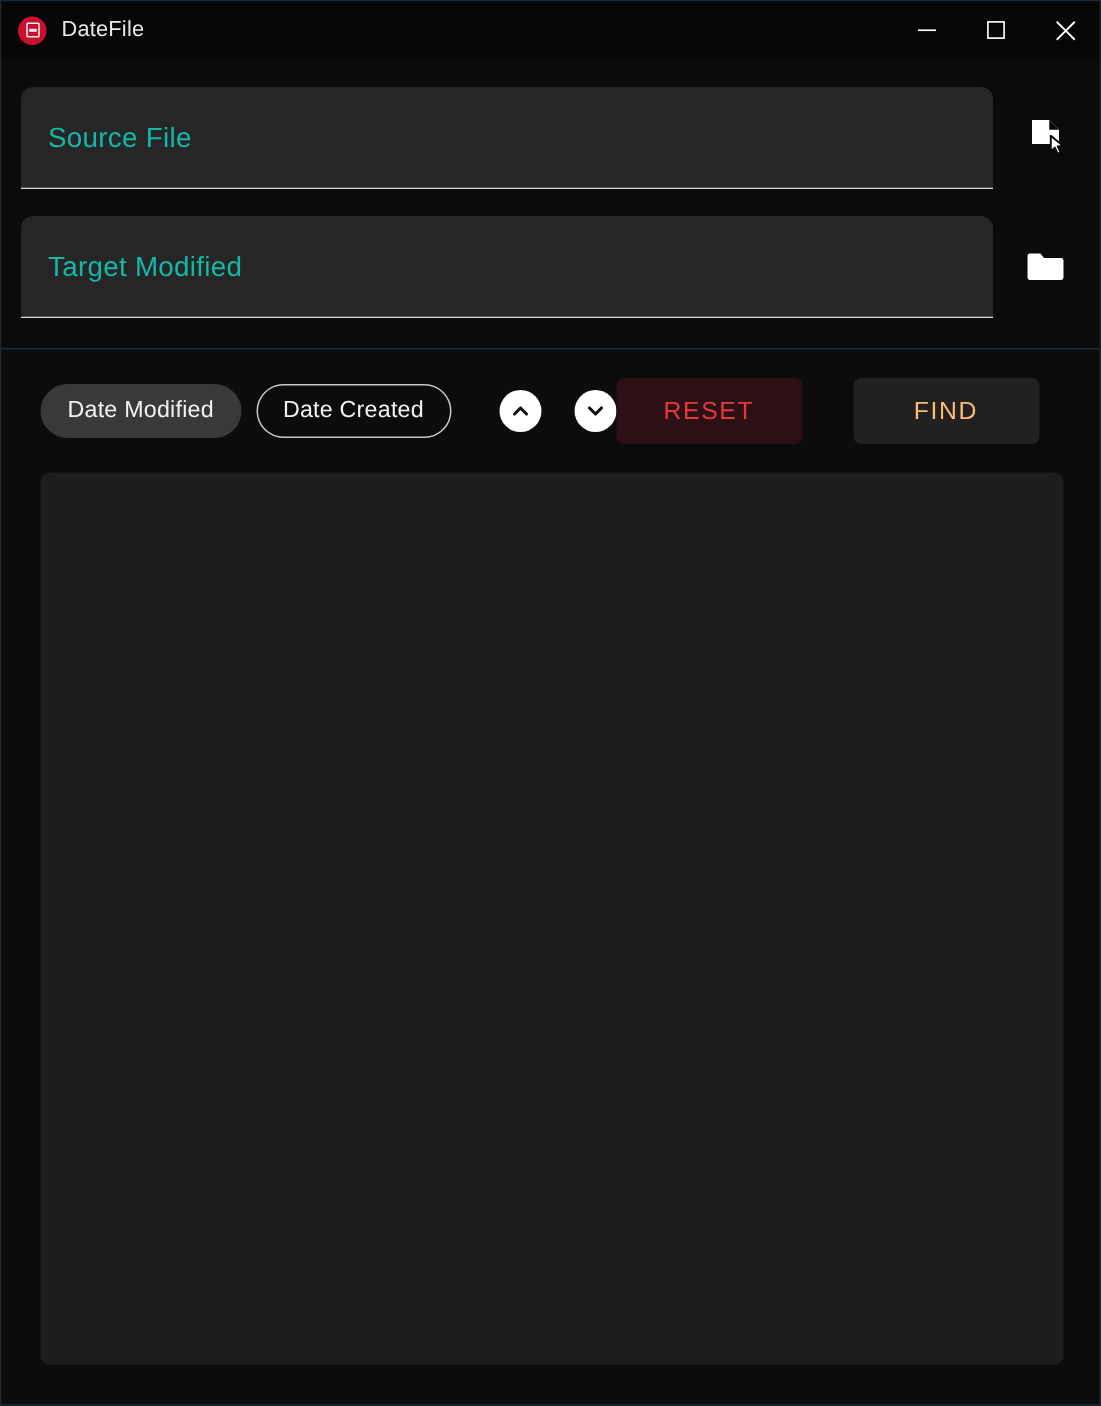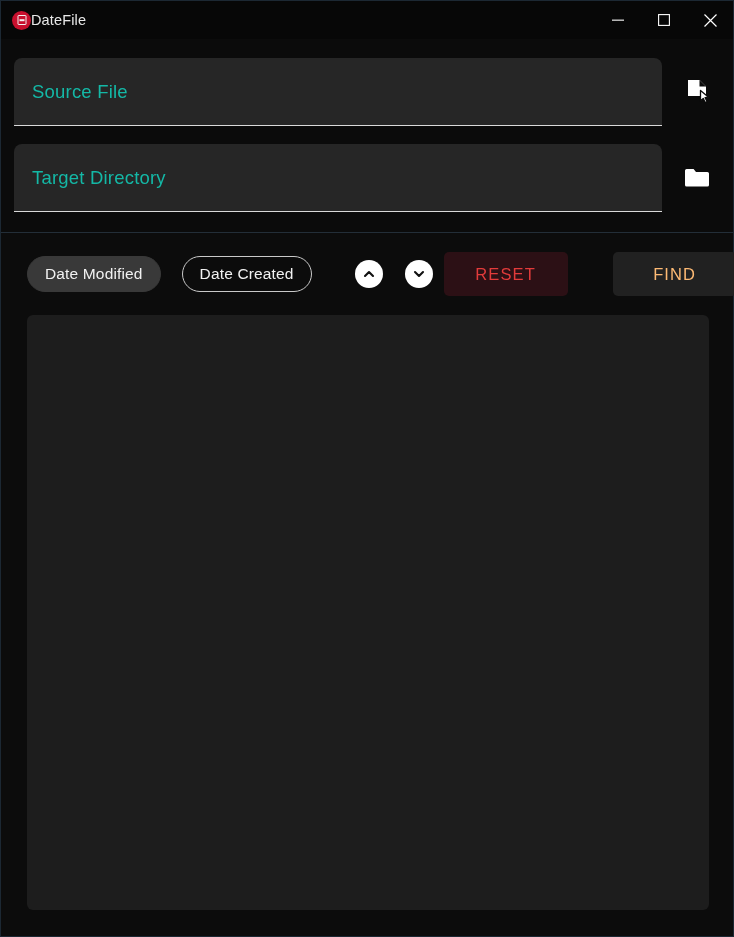--- a/index.html
+++ b/index.html
@@ -33,20 +33,21 @@
     min-height: 38px;
     background: #070707;
     display: flex;
     align-items: center;
     justify-content: space-between;
     user-select: none;
   }
   .title-left {
     display: flex;
     align-items: center;
+    gap: 10px;
     padding-left: 11px;
   }
   .app-icon {
     width: 19px;
     height: 19px;
     border-radius: 50%;
     background: #c8102e;
     position: relative;
     display: block;
     flex: 0 0 auto;
@@ -141,21 +142,21 @@
     cursor: pointer;
     margin-left: 10px;
   }
   .icon-btn svg { display: block; }
 
   
   .controls-row {
     display: flex;
     align-items: center;
     padding: 19px 11px 0 26px;
-    gap: 11px;
+    gap: 0;
   }
   .chip {
     height: 36px;
     box-sizing: border-box;
     border-radius: 18px;
     display: inline-flex;
     align-items: center;
     justify-content: center;
     padding: 0 17px;
     font-size: 15.5px;
@@ -286,21 +287,21 @@
             <path d="M7 4 H18.5 L25 10.5 V20 H7 Z" fill="#ffffff"></path>
             <path d="M18.5 4 L18.5 10.5 L25 10.5 Z" fill="#0b0b0b"></path>
             <path d="M19.5 14.5 L19.5 25 L22.2 22.4 L24.2 26.6 L26.1 25.6 L24.1 21.6 L27.6 21.2 Z" fill="#ffffff" stroke="#0b0b0b" stroke-width="1.3" stroke-linejoin="round"></path>
           </svg>
         </span>
       </button>
     </div>
 
     <div class="field-row">
       <div class="text-field" title="Target Directory">
-        <span class="field-label">Target Directory</span>
+        <span class="field-label">Target Modified</span>
       </div>
       <button class="icon-btn">
         <span>
           <svg width="32" height="32" viewBox="0 0 32 32">
             <path d="M4 8.5 A1.6 1.6 0 0 1 5.6 7 H12.6 L15 10 H26.4 A1.6 1.6 0 0 1 28 11.6 V23 A1.6 1.6 0 0 1 26.4 24.6 H5.6 A1.6 1.6 0 0 1 4 23 Z" fill="#ffffff"></path>
           </svg>
         </span>
       </button>
     </div>
 

